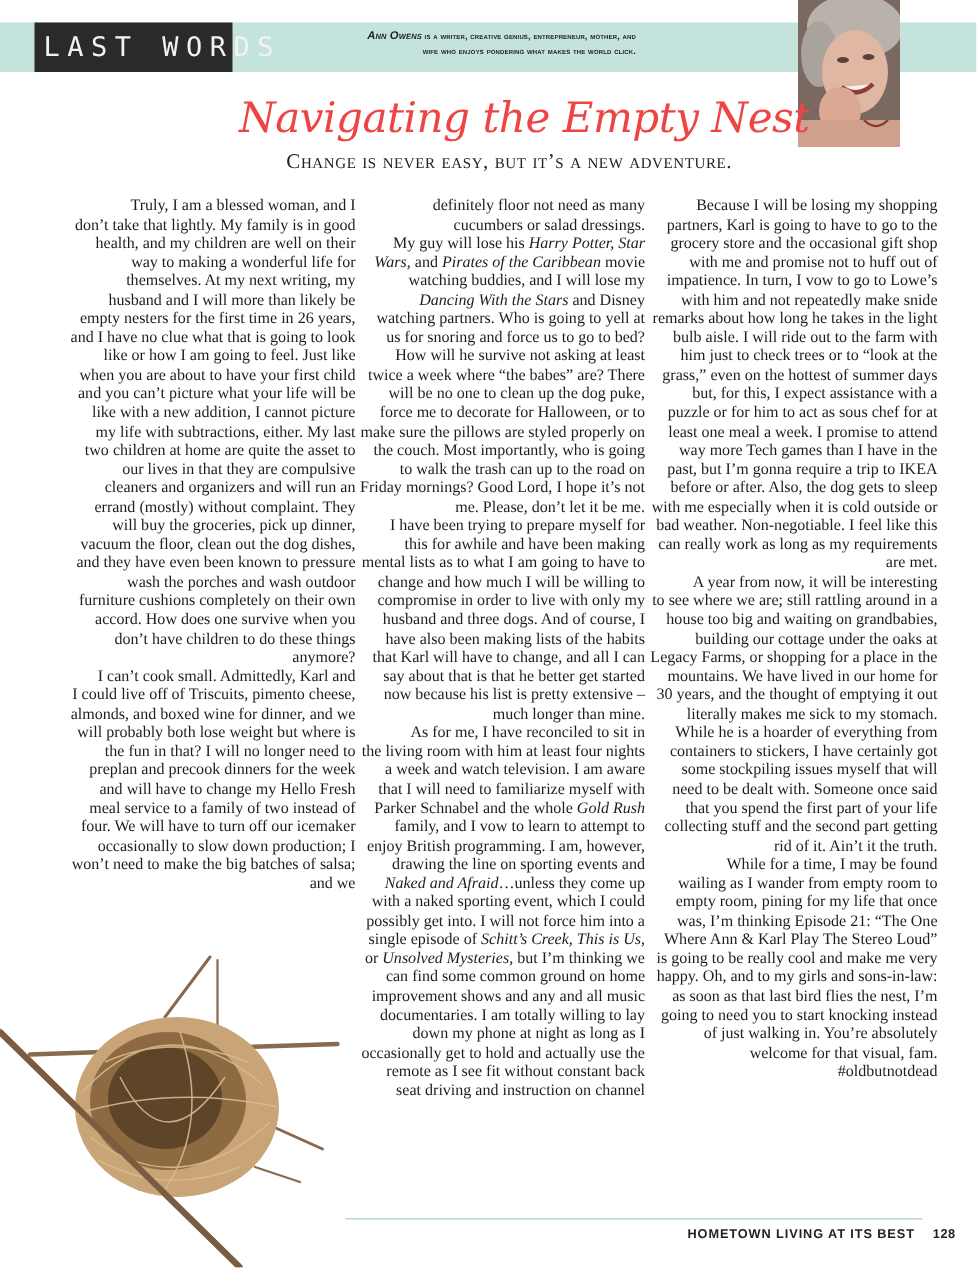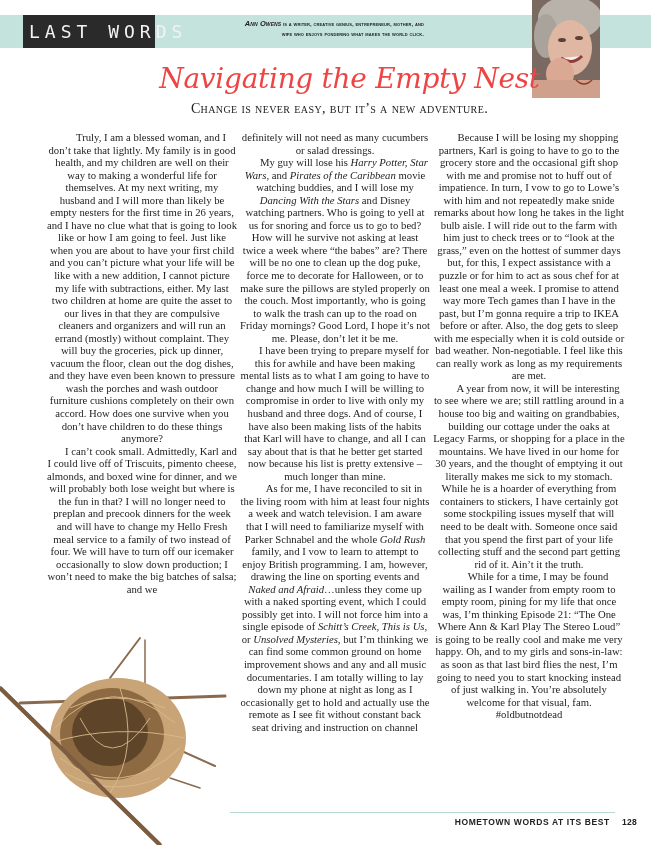--- a/index.html
+++ b/index.html
@@ -40,21 +40,21 @@
   .subtitle {
     position: absolute; left: 0; top: 101px; width: 651px;
     text-align: center; font-family: "Liberation Serif", serif;
     font-variant: small-caps; font-size: 14px; color: #222;
     letter-spacing: 0.4px;
     margin-left: 14px;
   }
   .col {
     position: absolute; top: 131px; font-family: "Liberation Serif", serif;
     font-size: 10.7px; line-height: 12.55px; color: #1d1d1d;
-    text-align: center;
+    text-align: right;
   }
   .col p { margin: 0; text-indent: 18px; }
   .col p.noindent { text-indent: 0; }
   .col1 { left: 47px; width: 190px; }
   .col2 { left: 240px; width: 190px; }
   .col3 { left: 433px; width: 192px; }
   .nest {
     position: absolute; left: 0; top: 628px; width: 230px; height: 217px;
   }
   .footer-rule {
@@ -97,21 +97,21 @@
 
 <div class="title">Navigating the Empty Nest</div>
 <div class="subtitle">Change is never easy,  but it’s a new adventure.</div>
 
 <div class="col col1">
   <p>Truly, I am a blessed woman, and I don’t take that lightly.  My family is in good health, and my children are well on their way to making a wonderful life for themselves.  At my next writing, my husband and I will more than likely be empty nesters for the first time in 26 years, and I have no clue what that is going to look like or how I am going to feel. Just like when you are about to have your first child and you can’t picture what your life will be like with a new addition, I cannot picture my life with subtractions, either. My last two children at home are quite the asset to our lives in that they are compulsive cleaners and organizers and will run an errand (mostly) without complaint. They will buy the groceries, pick up dinner, vacuum the floor, clean out the dog dishes, and they have even been known to pressure wash the porches and wash outdoor furniture cushions completely on their own accord. How does one survive when you don’t have children to do these things anymore?</p>
   <p>I can’t cook small. Admittedly, Karl and I could live off of Triscuits, pimento cheese, almonds, and boxed wine for dinner, and we will probably both lose weight but where is the fun in that? I will no longer need to preplan and precook dinners for the week and will have to change my Hello Fresh meal service to a family of two instead of four. We will have to turn off our icemaker occasionally to slow down production; I won’t need to make the big batches of salsa; and we</p>
 </div>
 
 <div class="col col2">
-  <p class="noindent">definitely will not need as many cucumbers or salad dressings.</p>
+  <p class="noindent">definitely floor not need as many cucumbers or salad dressings.</p>
   <p><span>My guy will lose his </span><i>Harry Potter, Star Wars</i><span>, and </span><i>Pirates of the Caribbean</i><span> movie watching buddies, and I will lose my </span><i>Dancing With the Stars</i><span> and Disney watching partners. Who is going to yell at us for snoring and force us to go to bed? How will he survive not asking at least twice a week where “the babes” are? There will be no one to clean up the dog puke, force me to decorate for Halloween, or to make sure the pillows are styled properly on the couch. Most importantly, who is going to walk the trash can up to the road on Friday mornings?  Good Lord, I hope it’s not me. Please, don’t let it be me.</span></p>
   <p>I have been trying to prepare myself for this for awhile and have been making mental lists as to what I am going to have to change and how much I will be willing to compromise in order to live with only my husband and three dogs.  And of course, I have also been making lists of the habits that Karl will have to change, and all I can say about that is that he better get started now because his list is pretty extensive – much longer than mine.</p>
   <p><span>As for me, I have reconciled to sit in the living room with him at least four nights a week and watch television. I am aware that I will need to familiarize myself with Parker Schnabel and the whole </span><i>Gold Rush</i><span> family, and I vow to learn to attempt to enjoy British programming. I am, however, drawing the line on sporting events and </span><i>Naked and Afraid</i><span>…unless they come up with a naked sporting event, which I could possibly get into. I will not force him into a single episode of </span><i>Schitt’s Creek, This is Us,</i><span> or </span><i>Unsolved Mysteries,</i><span> but I’m thinking we can find some common ground on home improvement shows and any and all music documentaries. I am totally willing to lay down my phone at night as long as I occasionally get to hold and actually use the remote as I see fit without constant back seat driving and instruction on channel</span></p>
 </div>
 
 <div class="col col3">
   <p>Because I will be losing my shopping partners, Karl is going to have to go to the grocery store and the occasional gift shop with me and promise not to huff out of impatience. In turn, I vow to go to Lowe’s with him and not repeatedly make snide remarks about how long he takes in the light bulb aisle. I will ride out to the farm with him just to check trees or to “look at the grass,” even on the hottest of summer days but, for this, I expect assistance with a puzzle or for him to act as sous chef for at least one meal a week. I promise to attend way more Tech games than I have in the past, but I’m gonna require a trip to IKEA before or after. Also, the dog gets to sleep with me especially when it is cold outside or bad weather. Non-negotiable. I feel like this can really work as long as my requirements are met.</p>
   <p>A year from now, it will be interesting to see where we are; still rattling around in a house too big and waiting on grandbabies, building our cottage under the oaks at Legacy Farms, or shopping for a place in the mountains. We have lived in our home for 30 years, and the thought of emptying it out literally makes me sick to my stomach. While he is a hoarder of everything from containers to stickers, I have certainly got some stockpiling issues myself that will need to be dealt with. Someone once said that you spend the first part of your life collecting stuff and the second part getting rid of it.  Ain’t it the truth.</p>
   <p>While for a time, I may be found wailing as I wander from empty room to empty room, pining for my life that once was, I’m thinking Episode 21: “The One Where Ann &amp; Karl Play The Stereo Loud” is going to be really cool and make me very happy. Oh, and to my girls and sons-in-law:  as soon as that last bird flies the nest, I’m going to need you to start knocking instead of just walking in. You’re absolutely welcome for that visual, fam. #oldbutnotdead</p>
 </div>
@@ -137,14 +137,14 @@
       <path d="M80 90 Q110 150 150 90"></path>
       <path d="M50 115 Q115 95 185 110"></path>
       <path d="M120 60 Q140 120 110 165"></path>
     </g>
     <line x1="0" y1="60" x2="160" y2="217" stroke="#7c5c40" stroke-width="4"></line>
   </svg>
 </div>
 
 <div class="footer-rule"></div>
 <div class="footer">
-  <span>HOMETOWN WORDS AT ITS BEST</span><span class="page">128</span>
+  <span>HOMETOWN LIVING AT ITS BEST</span><span class="page">128</span>
 </div>
 
 </body></html>

